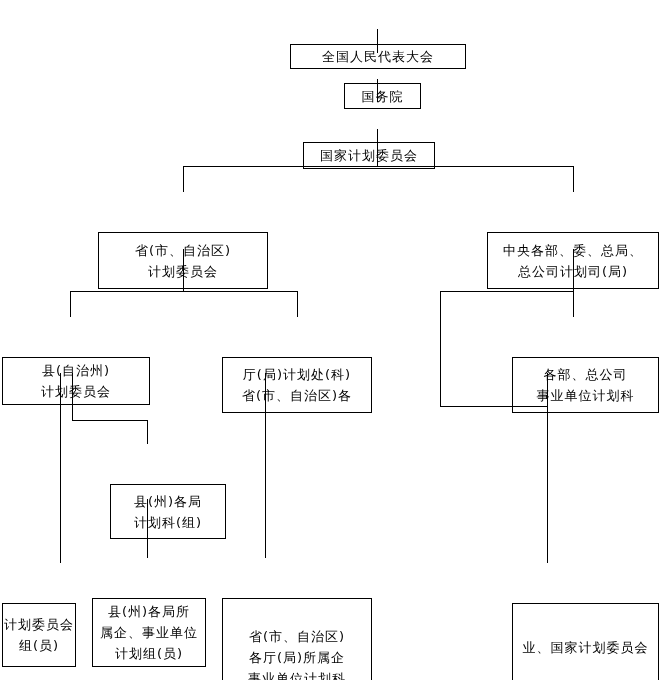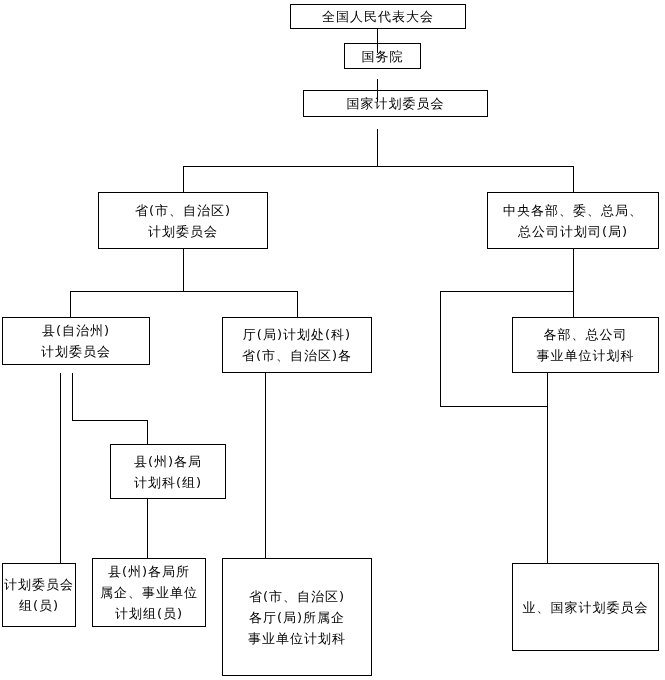--- a/index.html
+++ b/index.html
@@ -21,39 +21,40 @@
     background:var(--bg);
     display:flex;
     flex-direction:column;
     align-items:center;
     justify-content:center;
     text-align:center;
     font-size:13px;
     line-height:21px;
     color:var(--ink);
     letter-spacing:1px;
+    margin-top:40px;
   }
   .box .ln{display:block;white-space:nowrap;}
   .vline{position:absolute;width:1px;background:var(--ink);}
   .hline{position:absolute;height:1px;background:var(--ink);}
 </style>
 </head>
 <body>
 
 <div class="canvas">
 
   <div class="box" style="left:290px;top:4px;width:176px;height:25px">
     <span class="ln">全国人民代表大会</span>
   </div>
 
   <div class="box" style="left:344px;top:43px;width:77px;height:26px">
     <span class="ln">国务院</span>
   </div>
 
-  <div class="box" style="left:303px;top:90px;width:185px;height:27px">
+  <div class="box" style="left:303px;top:102px;width:132px;height:27px">
     <span class="ln">国家计划委员会</span>
   </div>
 
   <div class="box" style="left:98px;top:192px;width:170px;height:57px">
     <span class="ln">省(市、自治区)</span>
     <span class="ln">计划委员会</span>
   </div>
 
   <div class="box" style="left:487px;top:192px;width:172px;height:57px">
     <span class="ln">中央各部、委、总局、</span>

